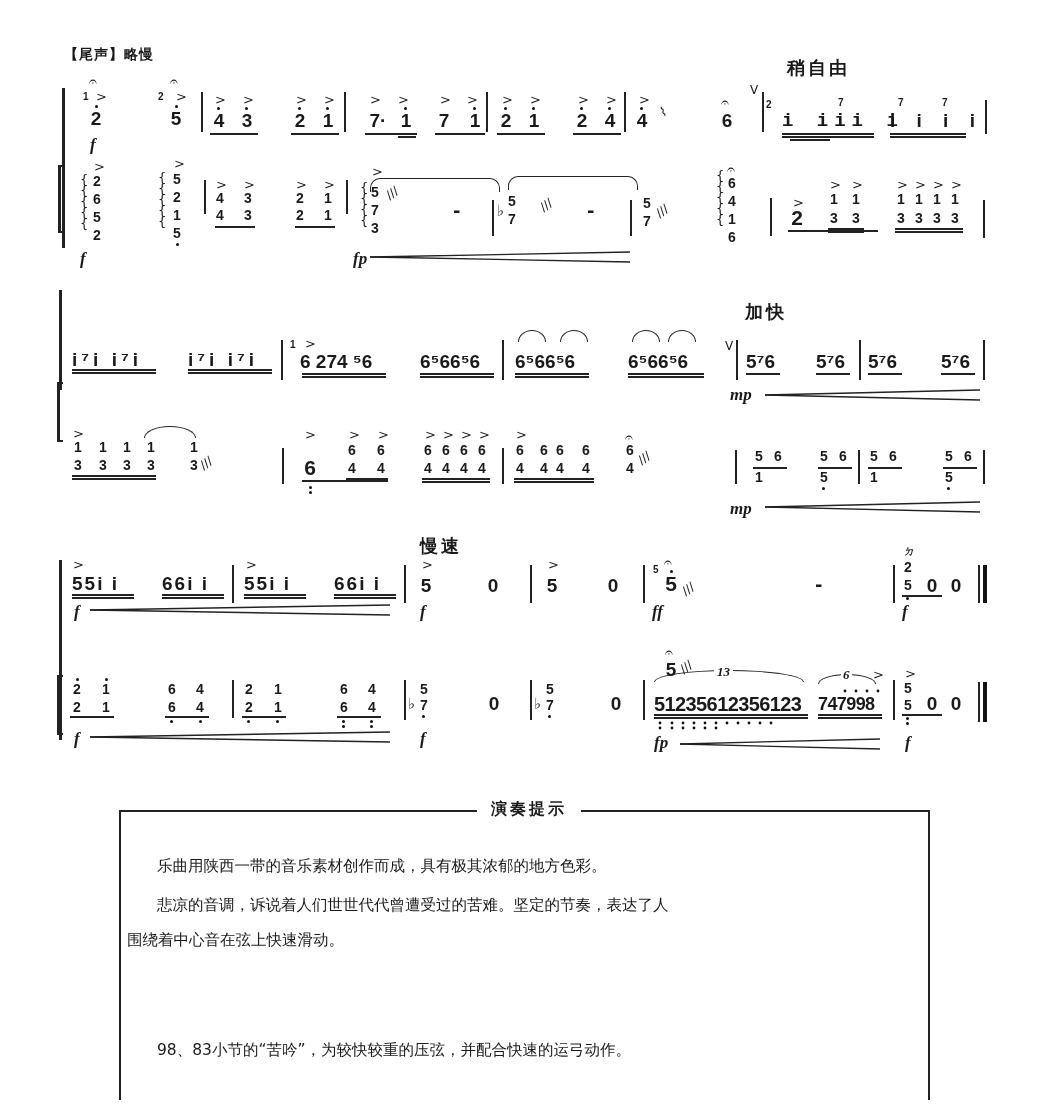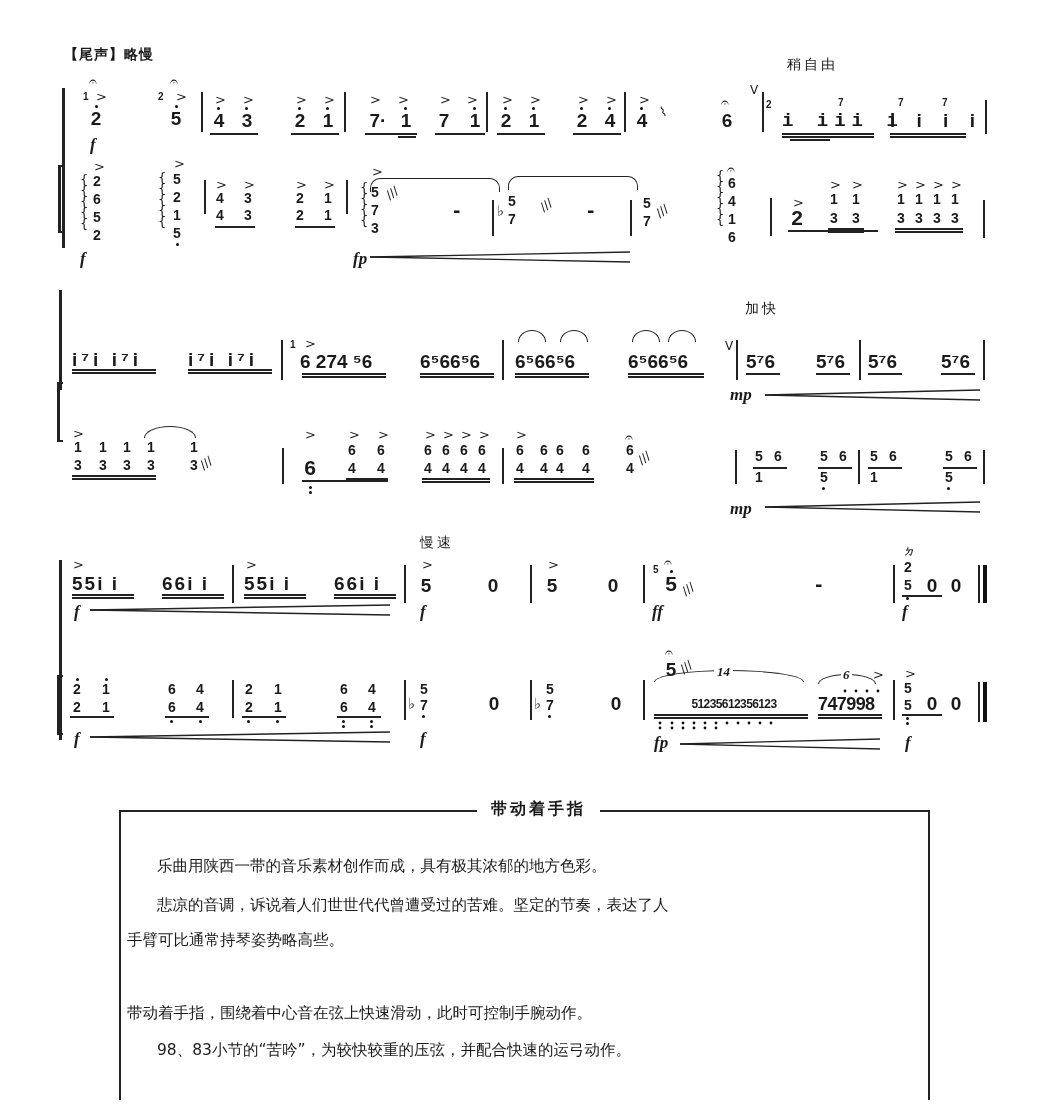--- a/index.html
+++ b/index.html
@@ -1,21 +1,21 @@
 <!DOCTYPE html>
 <html><head>
 <meta charset="utf-8">
 <style>
   * { box-sizing: border-box; margin: 0; padding: 0; }
   html, body { width: 1037px; height: 1115px; background: #ffffff; overflow: hidden; }
   body { position: relative; font-family: "DejaVu Sans", "Liberation Sans", sans-serif; color: #1a1a1a; }
 
   .abs { position: absolute; }
   .section-title { left: 64px; top: 46px; font-size: 14px; font-weight: bold; letter-spacing: 1px; }
-  .tempo { font-size: 14px; font-weight: normal; letter-spacing: 3px; }
+  .tempo { font-size: 18px; font-weight: bold; letter-spacing: 3px; }
   .barline { position: absolute; width: 2px; background: #222; }
   .final-bar { position: absolute; width: 4px; background: #111; }
   .brace { position: absolute; width: 3px; background: #222; }
   .bracket { position: absolute; border-left: 3px solid #222; border-top: 2px solid #222; border-bottom: 2px solid #222; width: 6px; }
 
   .note { position: absolute; font-family: "Liberation Sans", sans-serif; font-weight: bold; font-size: 19px; line-height: 20px; text-align: center; white-space: nowrap; }
   .note.sm { font-size: 14px; line-height: 15px; }
   .note.lg { font-size: 21px; }
   .grace { position: absolute; font-family: "Liberation Sans", sans-serif; font-weight: bold; font-size: 10px; line-height: 10px; }
   .accent { position: absolute; font-family: "DejaVu Sans", sans-serif; font-size: 13px; line-height: 13px; }
@@ -513,22 +513,22 @@
     <div class="note sm" style="left:543px; top:682px; width:14px;">5</div>
     <div class="note sm" style="left:543px; top:698px; width:14px;">7</div>
     <div class="dot" style="left:548px; top:715px;"></div>
     <div class="note" style="left:608px; top:694px; width:16px;">0</div>
 
     <div class="barline" style="left:643px; top:680px; height:40px;"></div>
     <div class="fermata" style="left:665px; top:645px;">𝄐</div>
     <div class="note" style="left:663px; top:660px; width:16px;">5</div>
     <div class="trem" style="left:680px; top:660px;">///</div>
     <div class="slur" style="left:654px; top:670px; width:150px; height:12px;"></div>
-    <div class="dyn" style="left:714px; top:663px; font-size:13px; background:#fff; padding:0 3px;">14</div>
-    <div class="note" style="left:654px; top:694px; width:160px; text-align:center; font-size:12px; letter-spacing:-0.6px;">51235612356123</div>
+    <div class="dyn" style="left:714px; top:663px; font-size:13px; background:#fff; padding:0 3px;">13</div>
+    <div class="note" style="left:654px; top:694px; width:160px; text-align:left; font-size:20px; letter-spacing:-0.6px;">51235612356123</div>
     <div class="uline" style="left:654px; top:714px; width:154px;"></div>
       <div class="uline" style="left:654px; top:717px; width:154px;"></div>
     <svg class="abs" style="left:656px; top:720px;" width="180" height="12">
       <g fill="#111">
         <circle cx="4" cy="3" r="1.4"></circle>
           <circle cx="4" cy="8" r="1.4"></circle>
         <circle cx="16" cy="3" r="1.4"></circle>
           <circle cx="16" cy="8" r="1.4"></circle>
         <circle cx="27" cy="3" r="1.4"></circle>
           <circle cx="27" cy="8" r="1.4"></circle>
@@ -581,19 +581,18 @@
     <div class="dyn" style="left:654px; top:734px;">fp</div>
     <svg class="hairpin" style="left:680px; top:737px;" width="200" height="14">
       <line x1="0" y1="7" x2="200" y2="2" stroke="#222" stroke-width="1.3"></line>
       <line x1="0" y1="7" x2="200" y2="12" stroke="#222" stroke-width="1.3"></line>
     </svg>
     <div class="dyn" style="left:905px; top:734px;">f</div>
   </div>
 </div>
 
 <div class="tips-box">
-  <div class="tips-title">带动着手指</div>
+  <div class="tips-title">演奏提示</div>
   <div class="tips-line" style="left:36px; top:44px;">乐曲用陕西一带的音乐素材创作而成，具有极其浓郁的地方色彩。</div>
   <div class="tips-line" style="left:36px; top:83px;">悲凉的音调，诉说着人们世世代代曾遭受过的苦难。坚定的节奏，表达了人</div>
-  <div class="tips-line" style="left:6px; top:118px;">手臂可比通常持琴姿势略高些。</div>
-  <div class="tips-line" style="left:6px; top:191px;">带动着手指，围绕着中心音在弦上快速滑动，此时可控制手腕动作。</div>
+  <div class="tips-line" style="left:6px; top:118px;">围绕着中心音在弦上快速滑动。</div>
   <div class="tips-line" style="left:36px; top:228px;">98、83小节的“苦吟”，为较快较重的压弦，并配合快速的运弓动作。</div>
 </div>
 
 </body></html>

